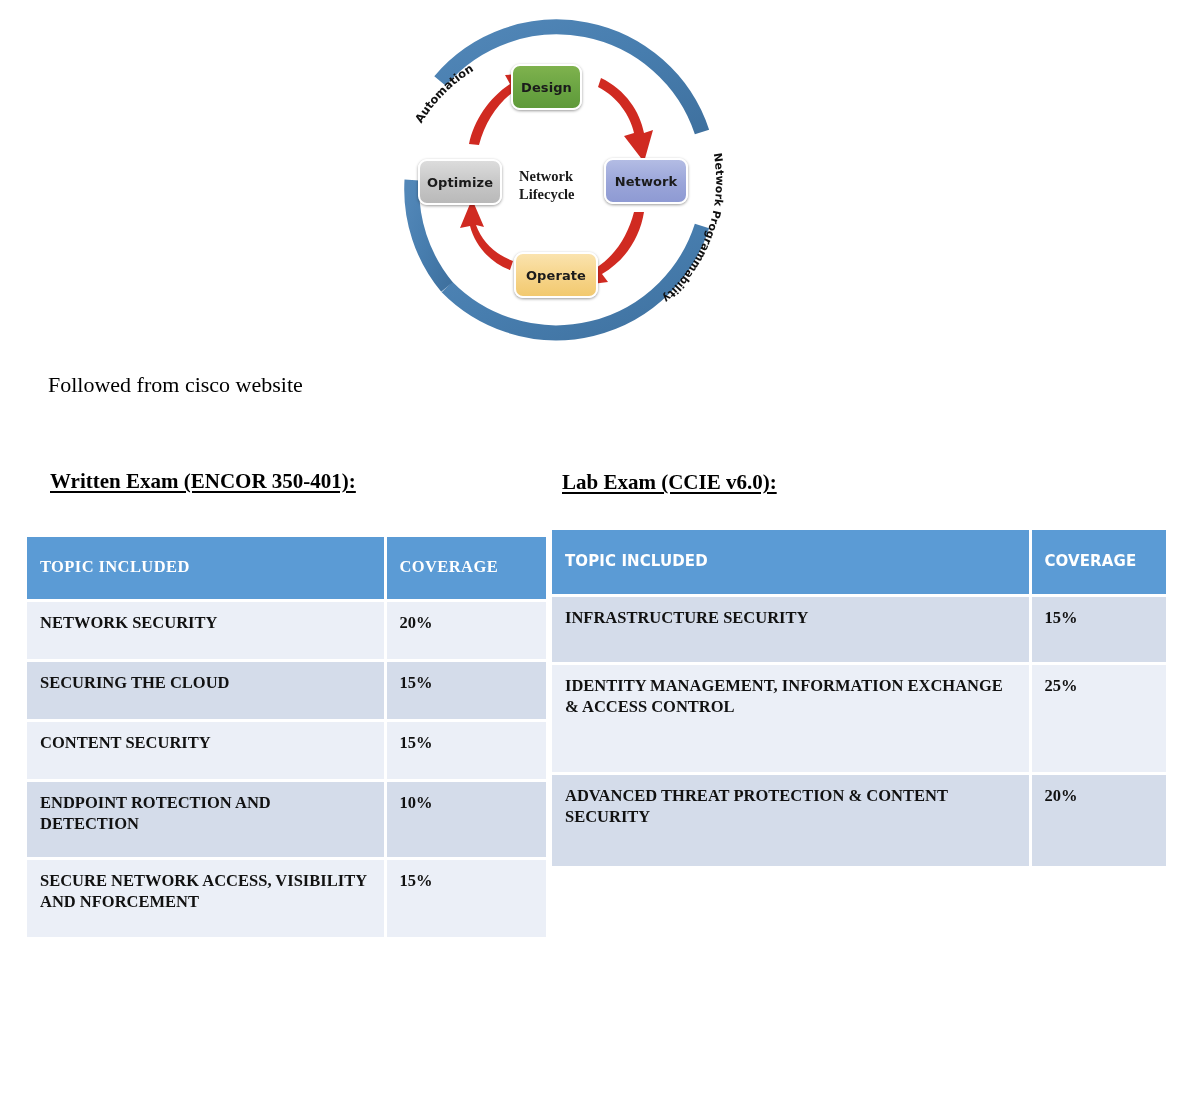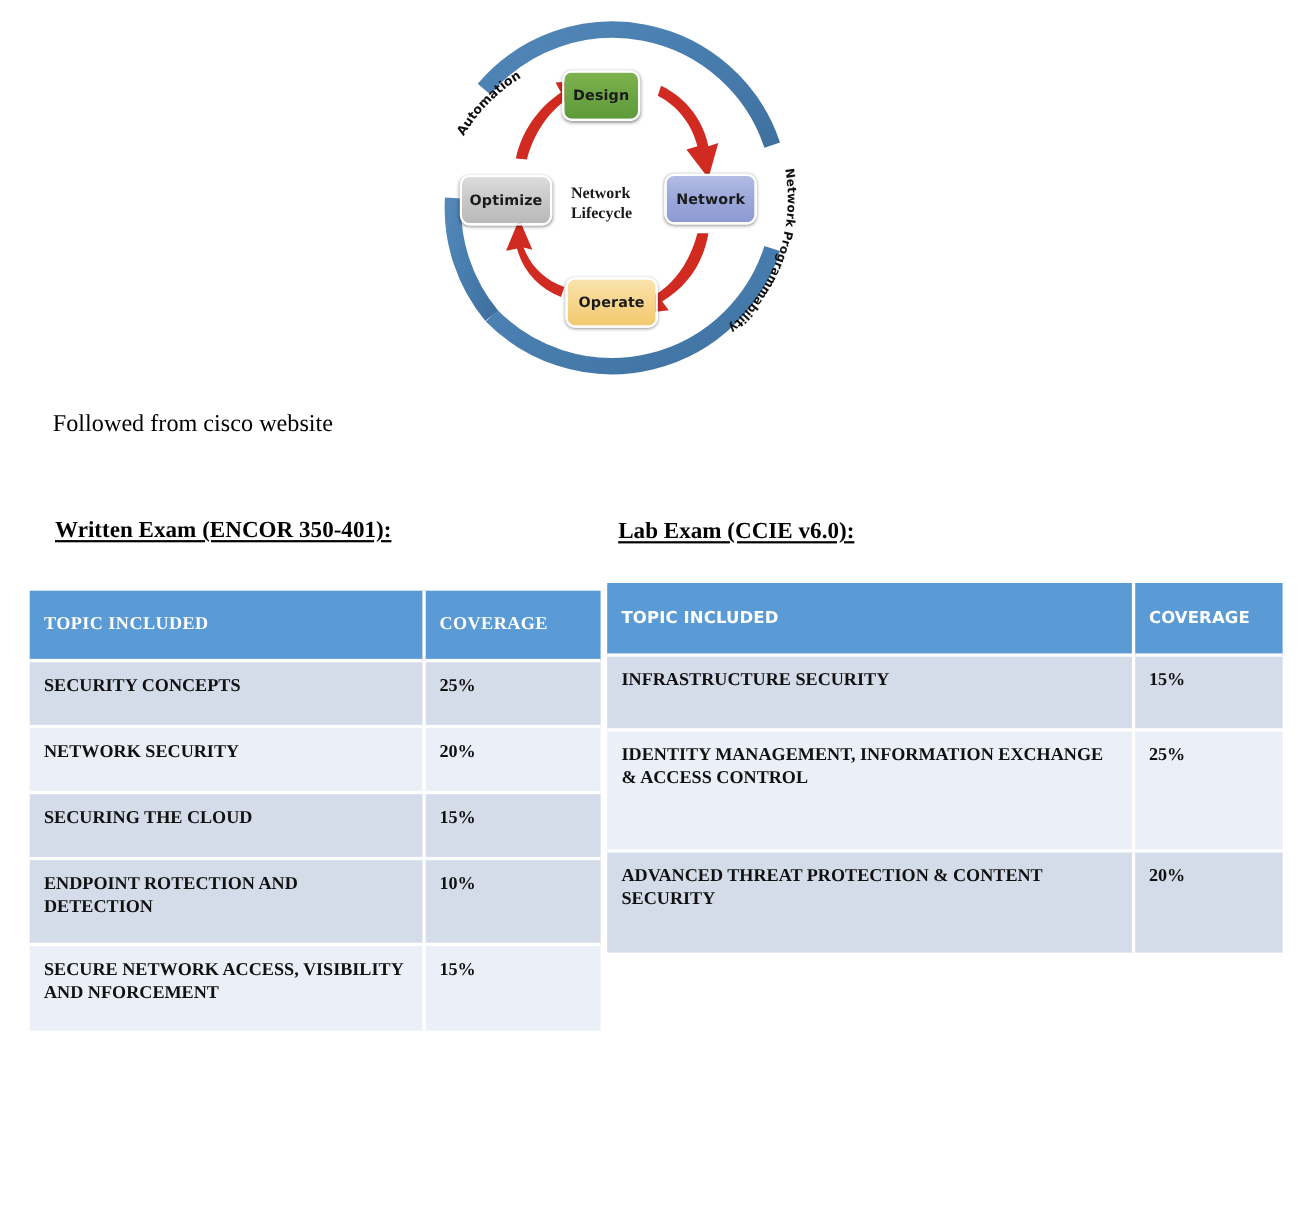--- a/index.html
+++ b/index.html
@@ -239,30 +239,30 @@
     <col class="c-topic">
     <col class="c-cov">
   </colgroup>
   <thead>
     <tr>
       <th class="col-topic">TOPIC INCLUDED</th>
       <th class="col-cov">COVERAGE</th>
     </tr>
   </thead>
   <tbody>
-    <tr class="band-dark row-h1">
-      <td> SECURITY CONCEPTS</td>
-      <td>25%</td>
-    </tr>
     <tr class="band-light row-h1">
       <td>NETWORK SECURITY</td>
       <td>20%</td>
     </tr>
     <tr class="band-dark row-h1">
       <td>SECURING THE CLOUD</td>
+      <td>15%</td>
+    </tr>
+    <tr class="band-light row-h1">
+      <td>CONTENT SECURITY</td>
       <td>15%</td>
     </tr>
     <tr class="band-dark row-h2">
       <td>ENDPOINT ROTECTION AND DETECTION</td>
       <td>10%</td>
     </tr>
     <tr class="band-light row-h2">
       <td>SECURE NETWORK ACCESS, VISIBILITY AND NFORCEMENT</td>
       <td>15%</td>
     </tr>

